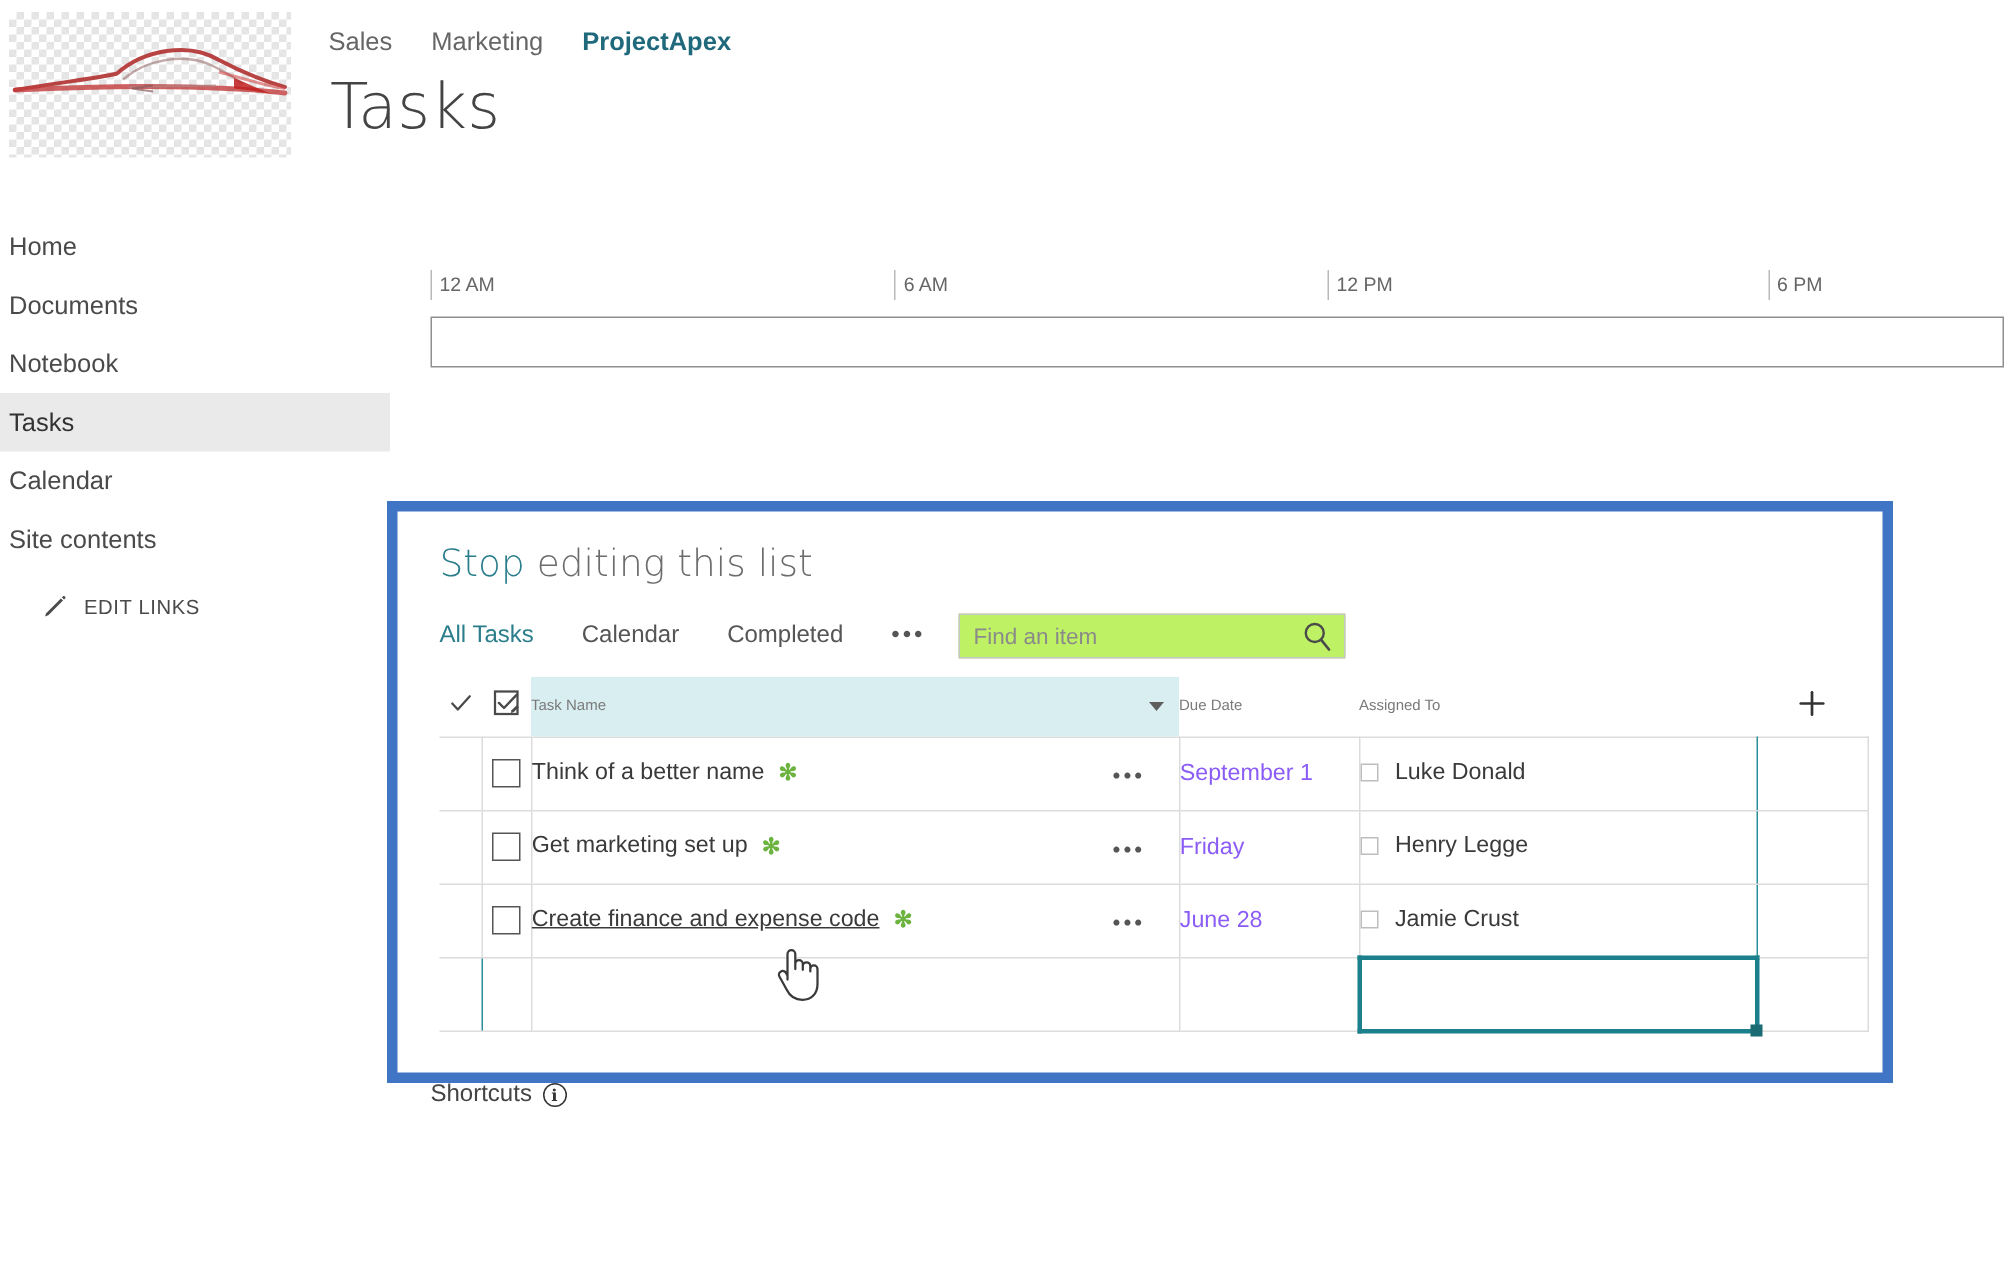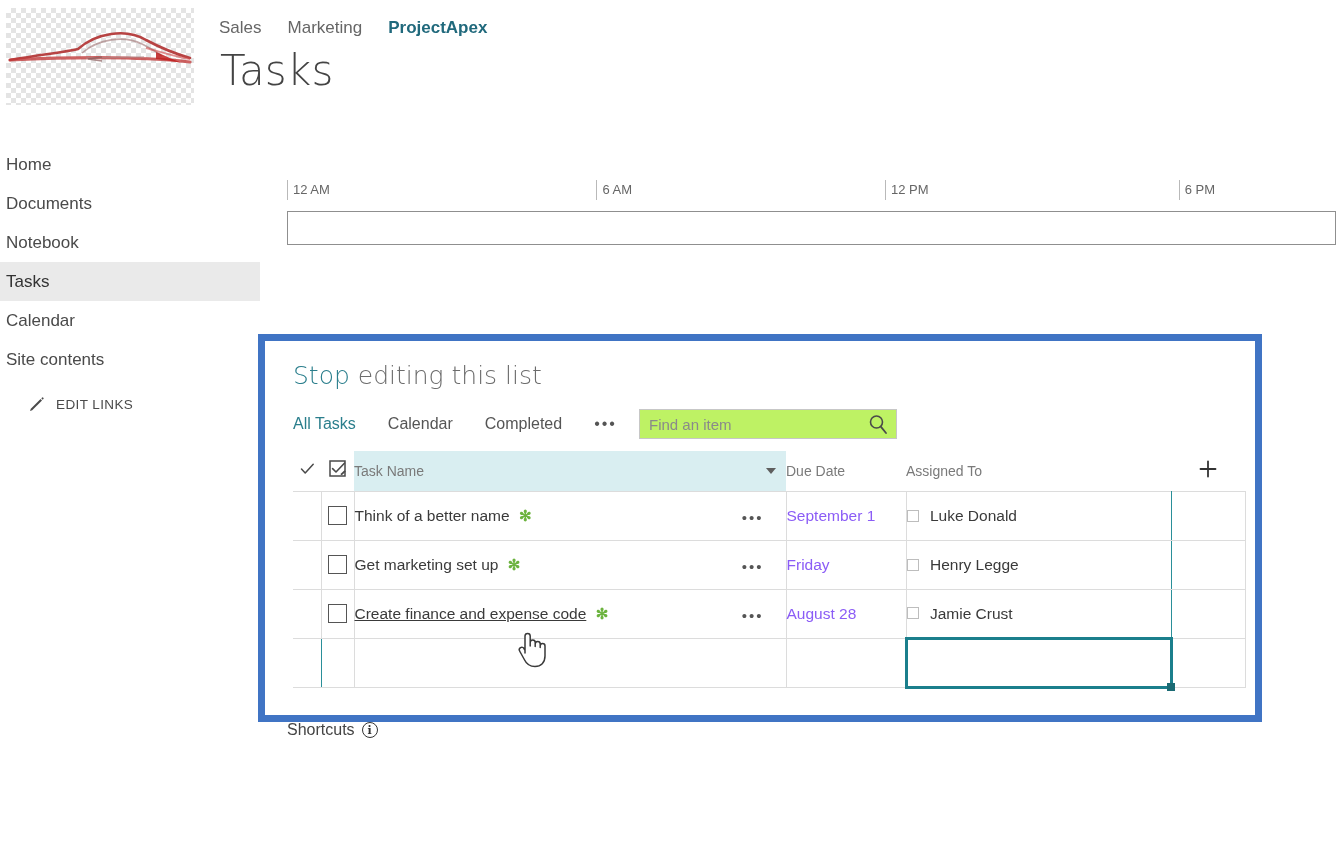--- a/index.html
+++ b/index.html
@@ -138,21 +138,21 @@
 
   
   #grid {
     position: absolute; left: 28px; top: 110px;
     width: 952px;
   }
   table.lv { border-collapse: collapse; width: 952px; table-layout: fixed; }
   table.lv td, table.lv th { padding: 0; }
 
   th.h {
-    height: 40px; font-weight: normal; font-size: 14px;
+    height: 40px; font-weight: normal; font-size: 10px;
     color: #7a7a7a; text-align: left; vertical-align: middle;
     background: #ffffff;
   }
   th.h-check  { width: 28px;  text-align: center; }
   th.h-sel    { width: 33px;  text-align: center; }
   th.h-name   { width: 432px; background: #d9eef1; padding-left: 13px; position: relative; }
   th.h-due    { width: 120px; padding-left: 10px; }
   th.h-assign { width: 265px; padding-left: 10px; }
   th.h-plus   { width: 74px;  text-align: center; }
 
@@ -400,21 +400,21 @@
             <tr class="row">
               <td class="c-check"></td>
               <td class="c-sel">
                 <span class="cell-cb"></span>
               </td>
               <td class="c-name">
                 <span class="task-text hovered">Create finance and expense code</span>
                 <span class="newmark">✻</span>
                 <span class="row-ellipsis">•••</span>
               </td>
-              <td class="c-due">August 28</td>
+              <td class="c-due">June 28</td>
               <td class="c-assign">
                 <span class="assign-cb"></span>
                 <span class="assign-name">Jamie Crust</span>
               </td>
               <td class="c-end"></td>
             </tr>
 
             <tr class="newrow">
               <td class="c-check"></td>
               <td class="c-sel"></td>

